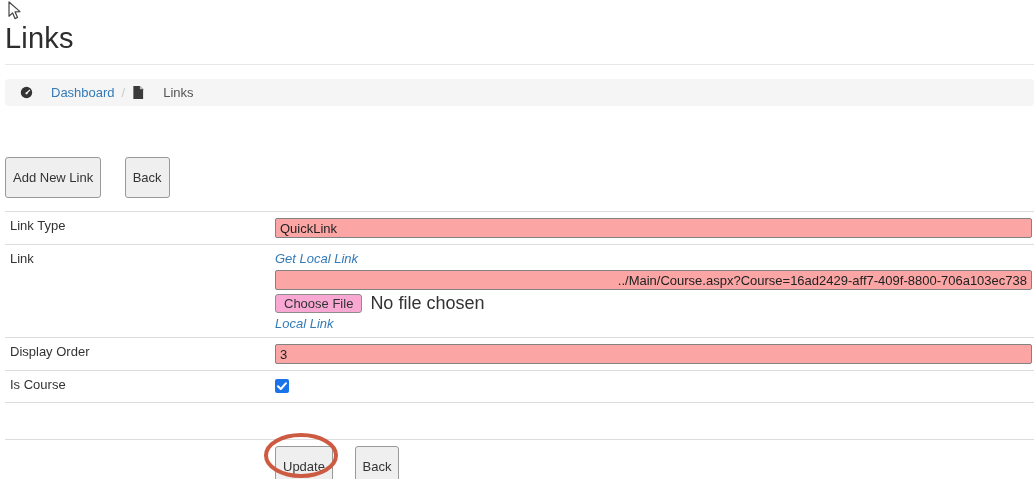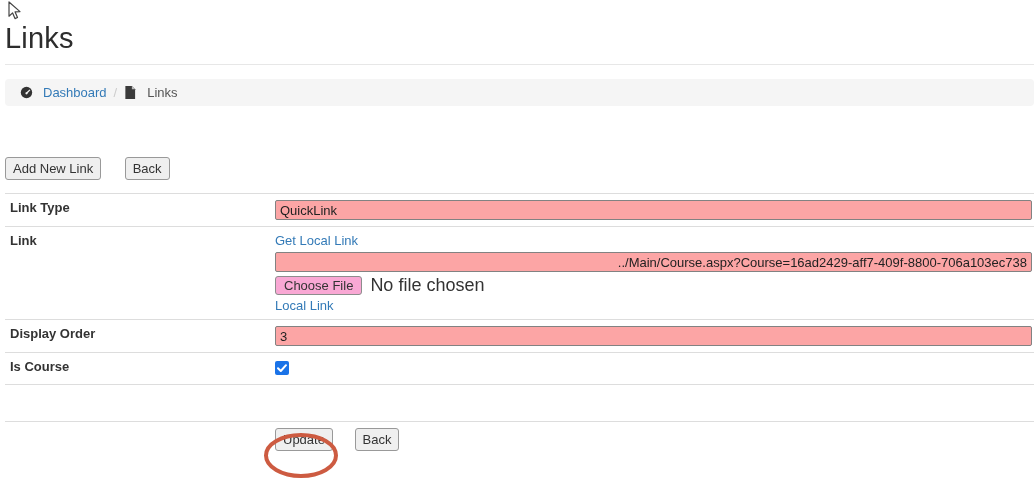--- a/index.html
+++ b/index.html
@@ -21,61 +21,61 @@
   }
   .rule{border:none;border-top:1px solid #e7e7e7;margin:0 0 14px 0;}
 
   
   .breadcrumb{
     background:#f5f5f5;border-radius:4px;
     padding:6px 15px;height:15px;
     display:flex;align-items:center;
     font-size:13px;
   }
-  .crumb{display:inline-flex;align-items:center;gap:10px;}
+  .crumb{display:inline-flex;align-items:center;gap:18px;}
   .crumb a{color:#337ab7;text-decoration:none;}
   .crumb .current{color:#555;}
   .crumb-sep{color:#ccc;margin:0 7px;}
   .crumb-icon{width:13px;height:13px;display:inline-block;}
 
   
   .btn{
     display:inline-block;
     background:#efefef;
     border:1px solid #999;
     border-radius:3px;
-    padding:3px 7px;
+    padding:12px 7px;
     font-size:13px;color:#333;
     font-family:"Liberation Sans","DejaVu Sans",sans-serif;
     cursor:default;
   }
   .toolbar{margin-top:51px;}
   .toolbar .btn + .btn{margin-left:19px;}
 
   
   table.form-table{
     width:100%;border-collapse:collapse;margin-top:13px;
     font-size:13px;
   }
   table.form-table td{
     border-top:1px solid #ddd;
     vertical-align:top;
     padding:6px 2px 6px 5px;
   }
-  td.lbl{width:258px;font-weight:bold;color:#333;padding-top:9px;margin-top:26px;}
+  td.lbl{width:258px;font-weight:normal;color:#333;padding-top:9px;margin-top:26px;}
   td.ctrl{padding-left:2px;padding-right:1px;}
 
   input.text-input{
     box-sizing:border-box;width:100%;height:20px;
     border:1px solid #828282;border-radius:2px;
     padding:1px 4px;font-size:13px;color:#222;
     font-family:"Liberation Sans","DejaVu Sans",sans-serif;
     background:#fca5a5;
   }
-  a.inline-link{color:#337ab7;text-decoration:none;font-size:13px;display:inline-block;}
+  a.inline-link{color:#337ab7;text-decoration:none;font-size:13px;display:inline-block;font-style:italic;}
   .stack > *{display:block;}
   .stack .gap{margin-top:4px;text-align:right;}
 
   .file-row{display:flex;align-items:center;margin-top:3px;}
   .file-btn{
     background:#f9a8d4;border:1px solid #8d8d8d;border-radius:3px;
     padding:1px 8px;font-size:13px;color:#333;height:19px;box-sizing:border-box;
   }
   .file-status{margin-left:8px;color:#333;font-size:18px;}
 

